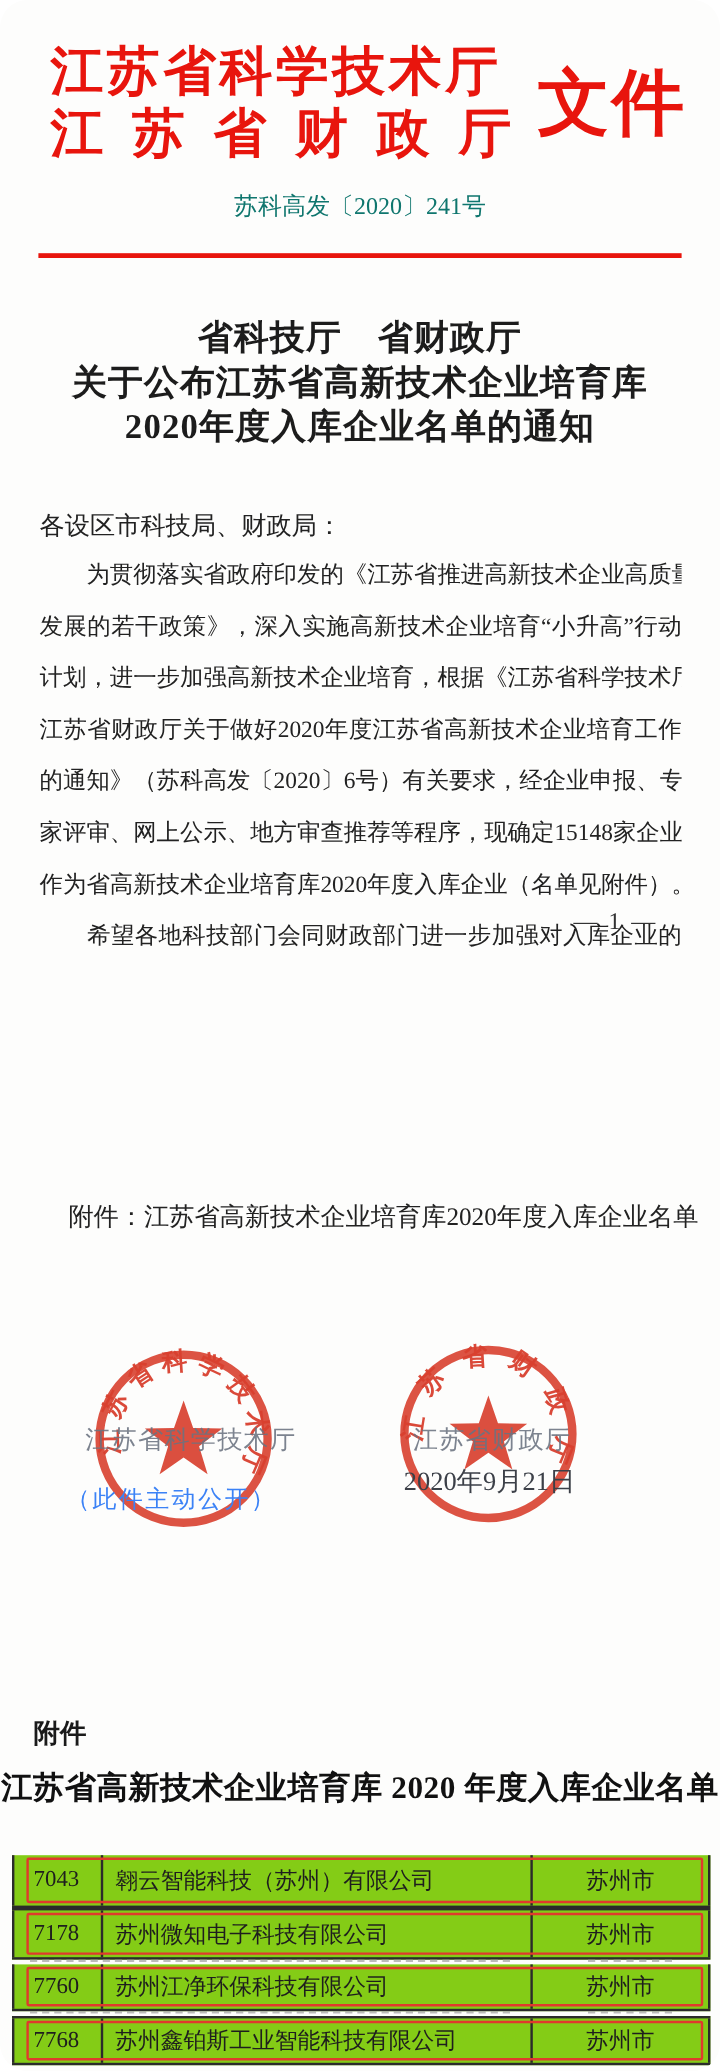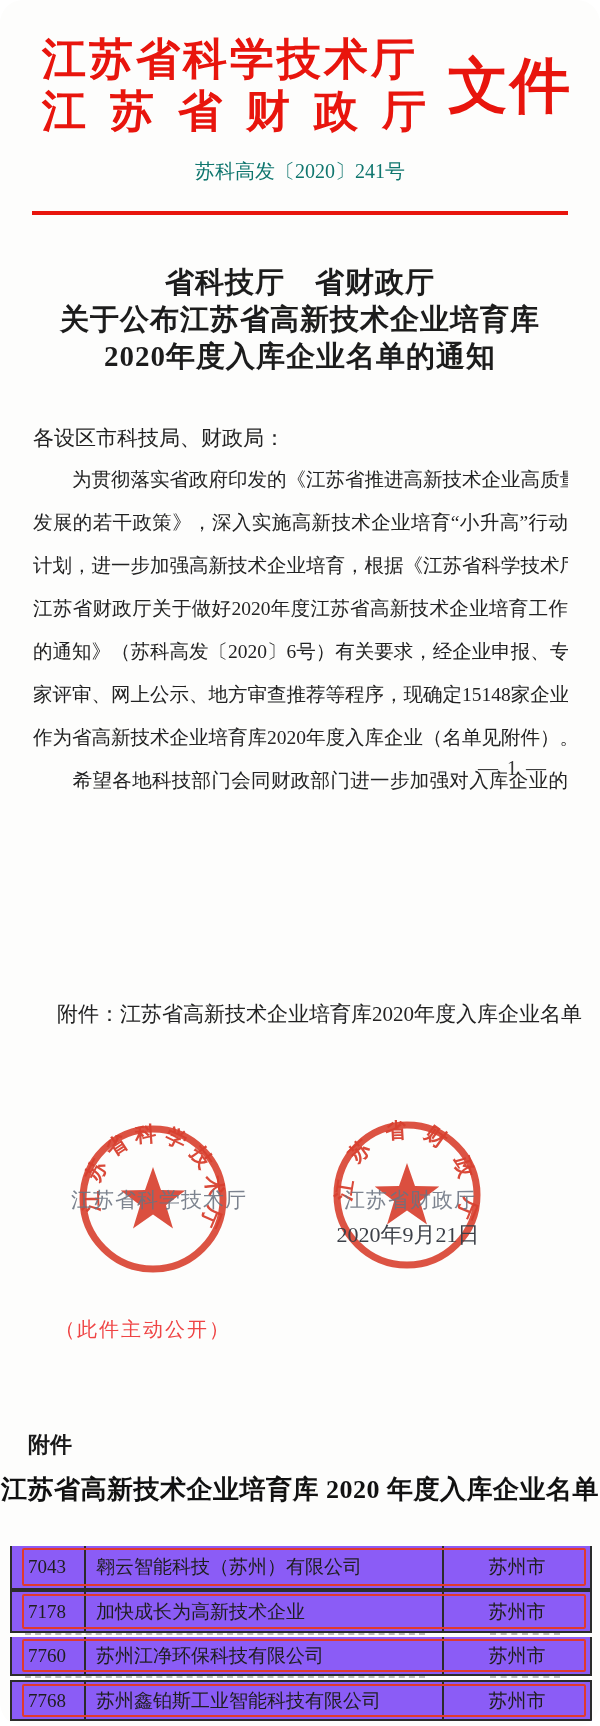--- a/index.html
+++ b/index.html
@@ -38,28 +38,28 @@
   .page-num{position:absolute;top:757px;left:0;width:548px;text-align:right;font-size:20px;color:#333;letter-spacing:2px;}
   .attachment-line{position:absolute;top:1000px;left:57px;font-size:21px;color:#222;white-space:nowrap;text-align:right;}
   
   .seal{position:absolute;width:154px;height:154px;}
   .seal-left{left:76px;top:1122px;}
   .seal-right{left:330px;top:1118px;}
   .seal-label{position:absolute;font-size:21px;color:var(--graylabel);opacity:.88;white-space:nowrap;letter-spacing:1px;}
   .seal-label-left{left:70px;top:1186px;width:178px;text-align:center;}
   .seal-label-right{left:342px;top:1186px;width:136px;text-align:center;}
   .seal-date{position:absolute;left:333px;top:1220px;width:150px;text-align:center;font-size:22px;color:#3c4048;white-space:nowrap;}
-  .public-note{position:absolute;left:55px;top:1316px;font-size:20px;color:#ef4444;letter-spacing:2px;white-space:nowrap;font-family:Liberation Mono, monospace;}
+  .public-note{position:absolute;left:55px;top:1236px;font-size:20px;color:#3b82f6;letter-spacing:2px;white-space:nowrap;font-family:Liberation Mono, monospace;}
   
   .att-label{position:absolute;left:28px;top:1430px;font-size:22px;font-weight:bold;
     font-family:"Liberation Sans","DejaVu Sans",sans-serif;color:#1a1a1a;}
   .table-title{position:absolute;top:1472px;left:0;width:100%;text-align:center;
     font-size:26px;font-weight:bold;color:#111;letter-spacing:.5px;white-space:nowrap;}
   .table-region{position:absolute;top:1540px;left:0;width:600px;height:186px;}
-  .trow{position:absolute;left:10px;width:582px;background:#8b5cf6;}
+  .trow{position:absolute;left:10px;width:582px;background:#84cc16;}
   .trow .vline{position:absolute;top:0;bottom:0;width:2px;background:#2b2b2b;}
   .trow .v-left{left:0;}
   .trow .v-c1{left:74px;}
   .trow .v-c2{left:432px;}
   .trow .v-right{right:0;}
   .trow .redbox{position:absolute;top:2px;bottom:2px;left:12px;right:6px;
     border:2.5px solid var(--hl);border-radius:2px;}
   .trow .cell{position:absolute;top:0;bottom:0;display:flex;align-items:center;
     font-size:19px;color:#1e1e1e;white-space:nowrap;}
   .cell-no{left:0;width:74px;justify-content:center;}
@@ -155,21 +155,21 @@
       <div class="cell cell-city">苏州市</div>
     </div>
 
     <div class="trow r2 bt bb">
       <div class="vline v-left"></div>
       <div class="vline v-c1"></div>
       <div class="vline v-c2"></div>
       <div class="vline v-right"></div>
       <div class="redbox"></div>
       <div class="cell cell-no">7178</div>
-      <div class="cell cell-company">加快成长为高新技术企业</div>
+      <div class="cell cell-company">苏州微知电子科技有限公司</div>
       <div class="cell cell-city">苏州市</div>
     </div>
     <div class="dashline dash-a"></div>
     <div class="dashline dash-a2"></div>
 
     <div class="trow r3 bb">
       <div class="vline v-left"></div>
       <div class="vline v-c1"></div>
       <div class="vline v-c2"></div>
       <div class="vline v-right"></div>

